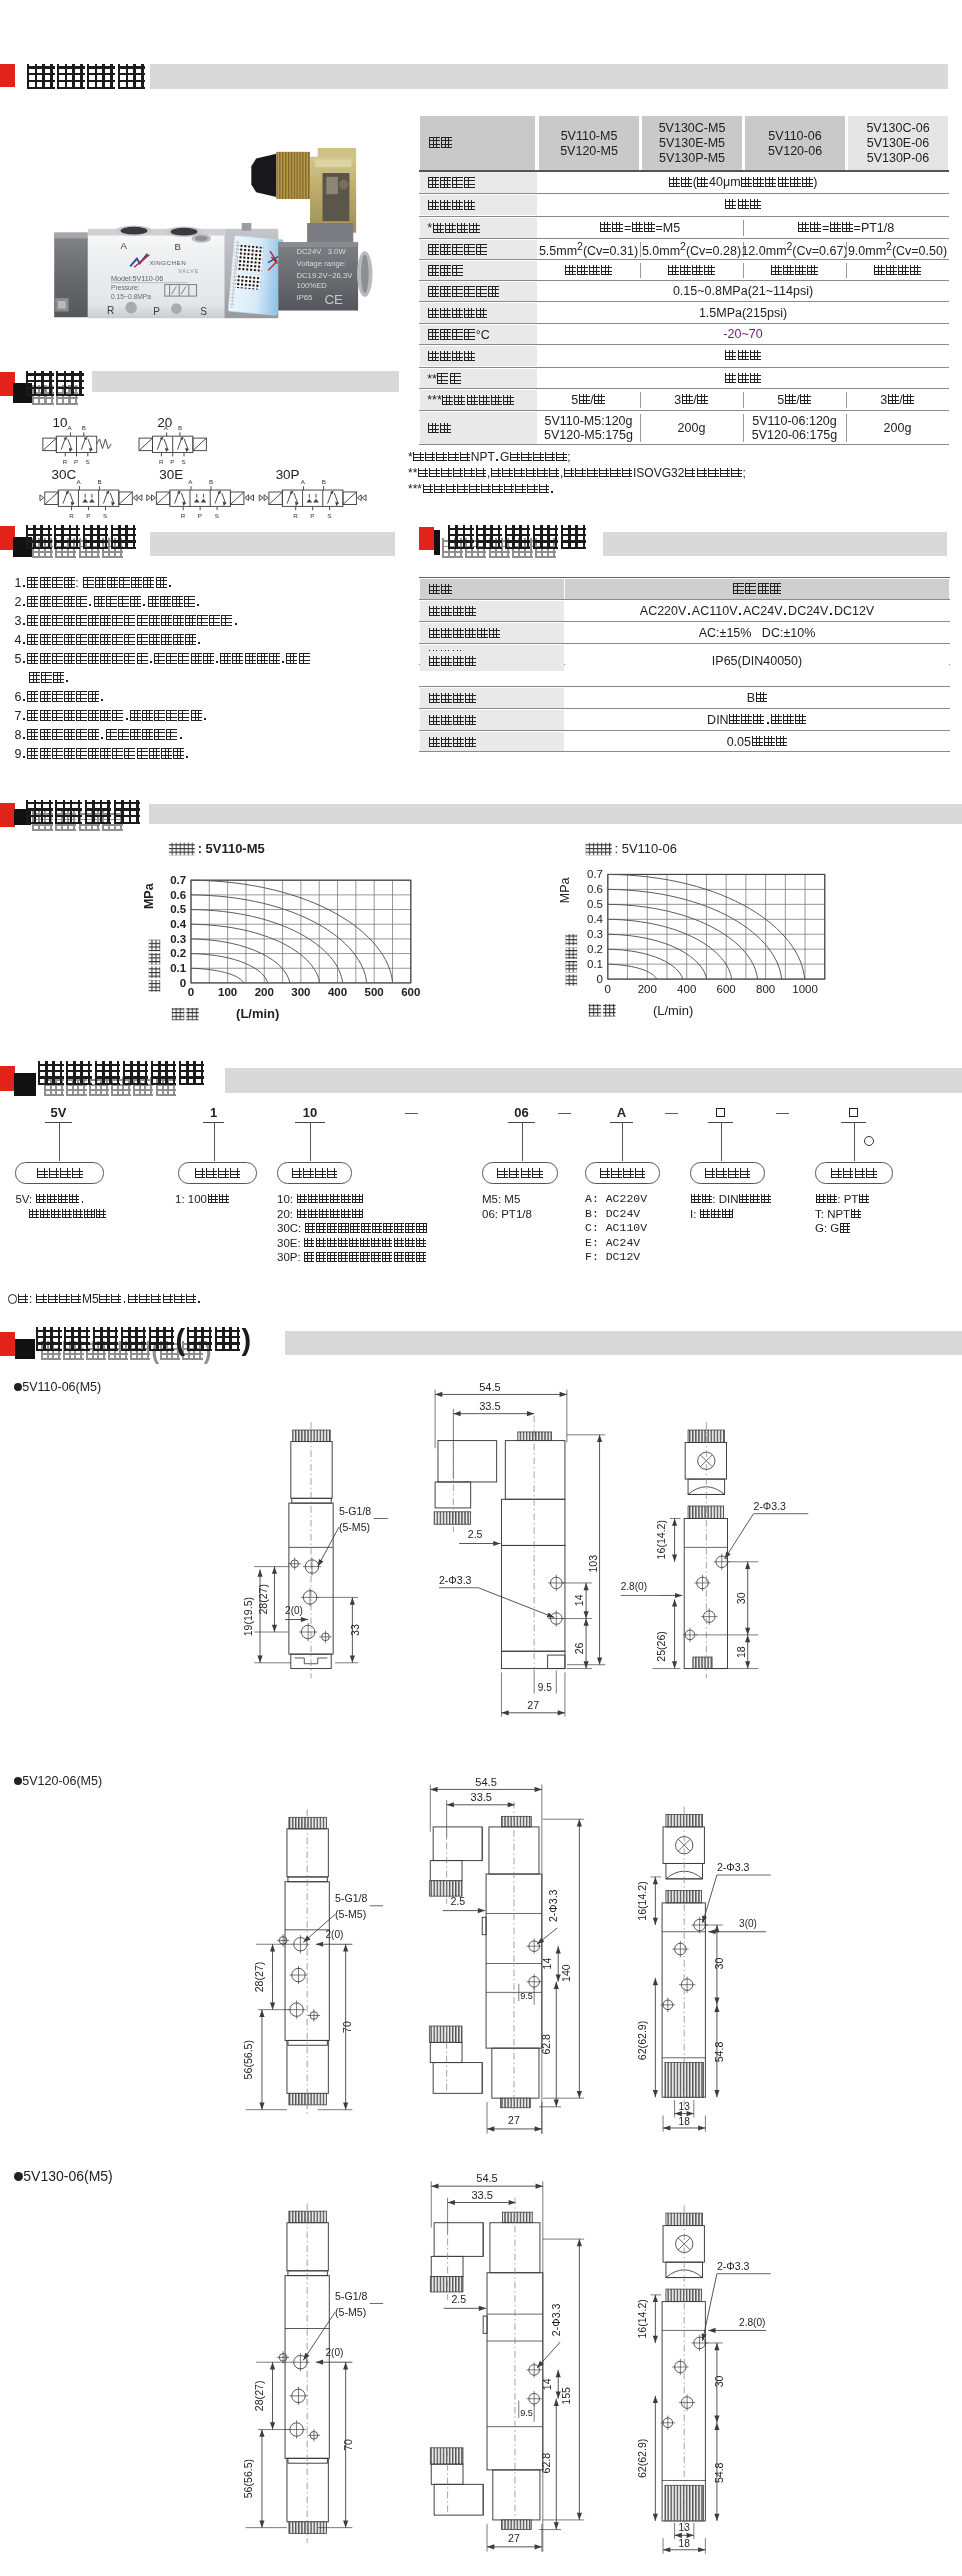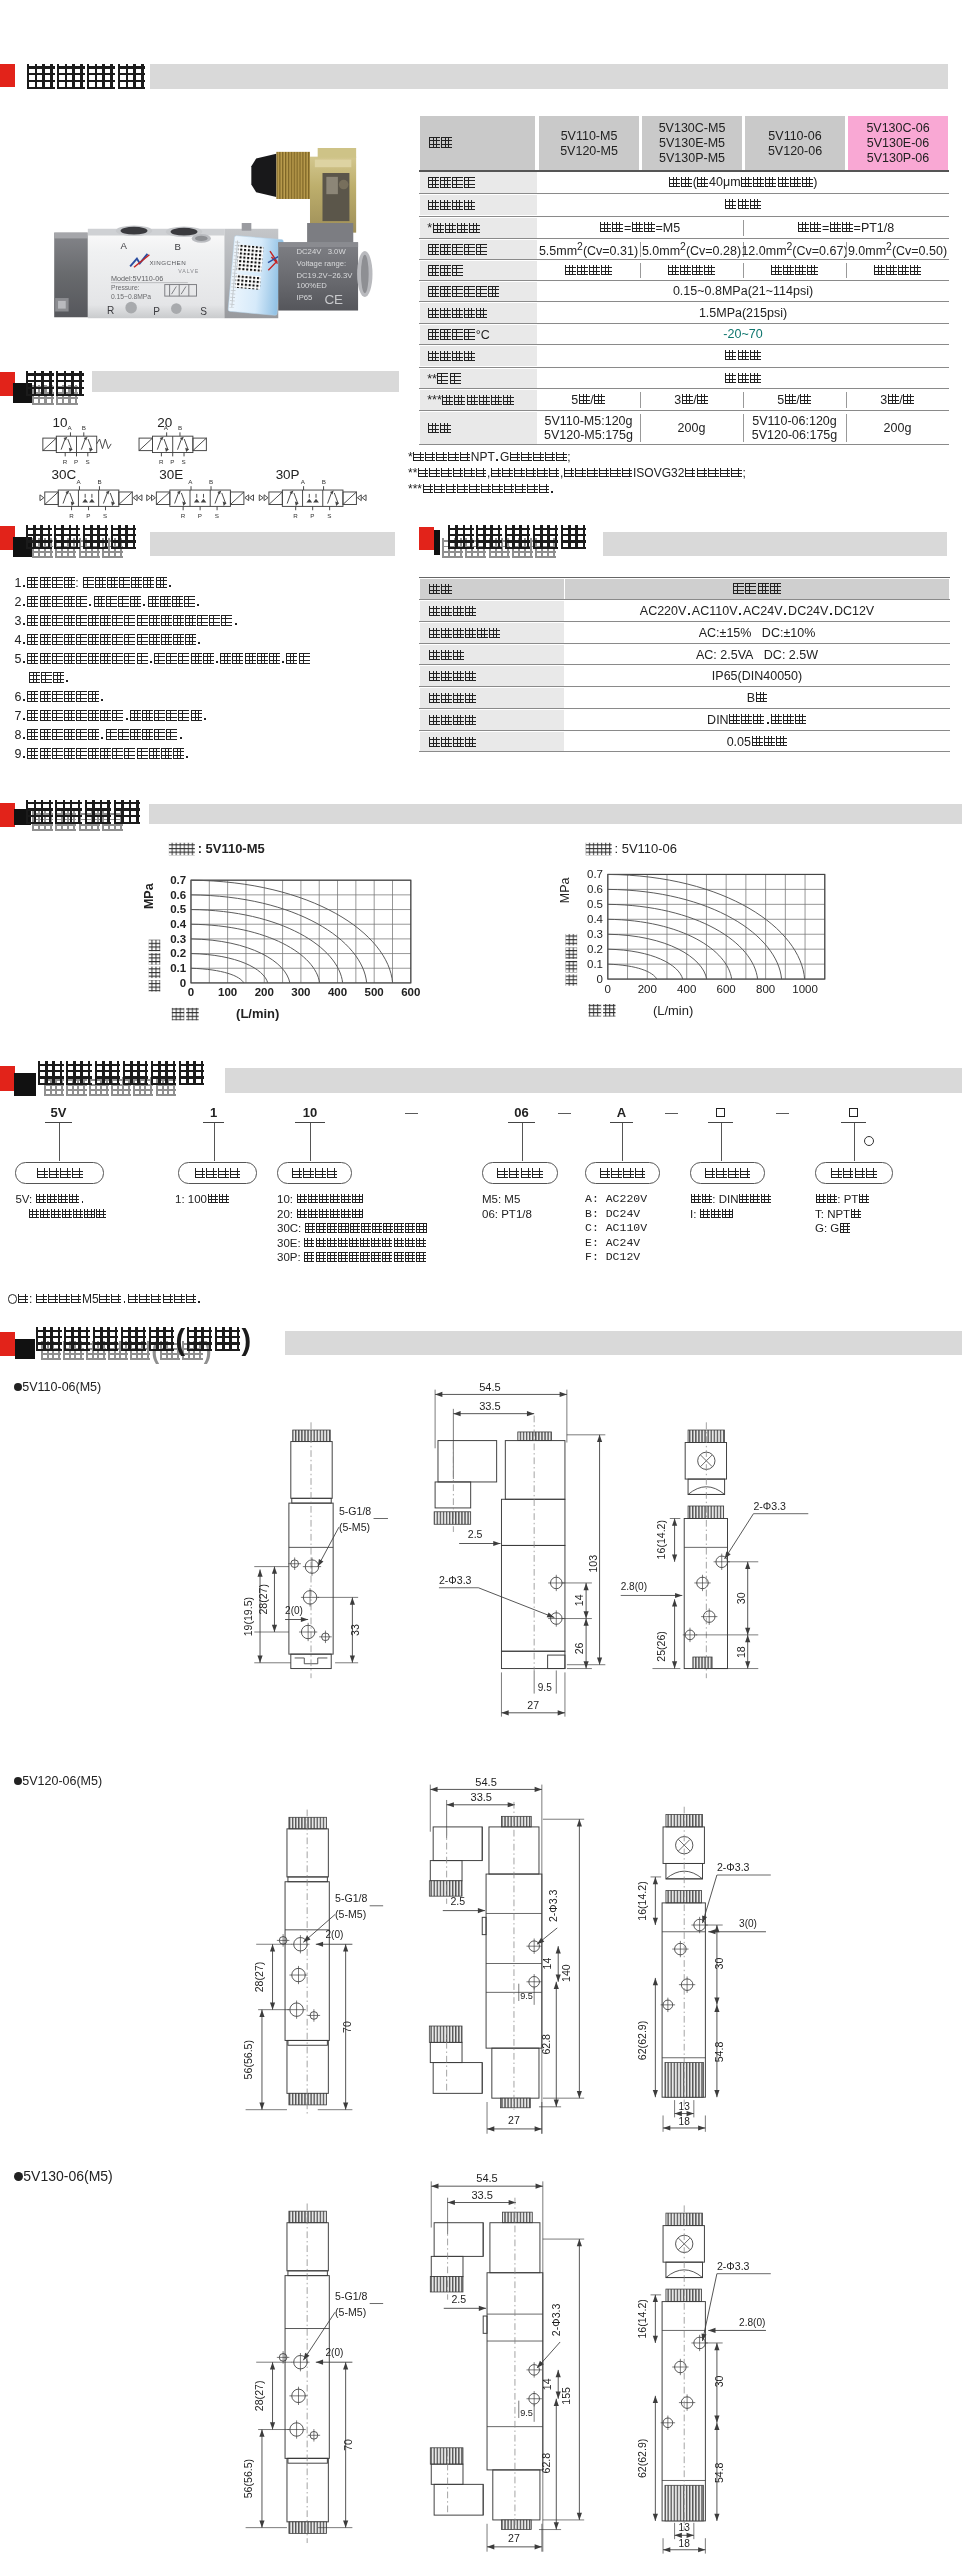--- a/index.html
+++ b/index.html
@@ -173,21 +173,21 @@
     </div>
     <div class="a" style="left:120px;top:0px;width:100px;height:55px;background:#c9c9c9;display:flex;align-items:center;justify-content:center;text-align:center;font-size:12.5px;color:#222;line-height:15px">
       <div>5V110-M5<br>5V120-M5</div>
     </div>
     <div class="a" style="left:223px;top:0px;width:100px;height:55px;background:#c9c9c9;display:flex;align-items:center;justify-content:center;text-align:center;font-size:12.5px;color:#222;line-height:15px">
       <div>5V130C-M5<br>5V130E-M5<br>5V130P-M5</div>
     </div>
     <div class="a" style="left:326px;top:0px;width:100px;height:55px;background:#c9c9c9;display:flex;align-items:center;justify-content:center;text-align:center;font-size:12.5px;color:#222;line-height:15px">
       <div>5V110-06<br>5V120-06</div>
     </div>
-    <div class="a" style="left:429px;top:0px;width:100px;height:55px;background:#f9a8d4;display:flex;align-items:center;justify-content:center;text-align:center;font-size:12.5px;color:#222;line-height:15px">
+    <div class="a" style="left:429px;top:0px;width:100px;height:55px;background:#e5e5e5;display:flex;align-items:center;justify-content:center;text-align:center;font-size:12.5px;color:#222;line-height:15px">
       <div>5V130C-06<br>5V130E-06<br>5V130P-06</div>
     </div>
   </div>
 <div class="a" style="left:419px;top:170px;width:530px;height:1.9px;background:#555;"></div>
 <div class="a" style="left:419px;top:171px;width:530px;height:23px;">
     <div class="a" style="left:0.5px;top:1px;width:117px;height:21px;background:#e9e9e9;display:flex;align-items:center;padding-left:7.7px;font-size:12.5px;color:#222">
       <i class="g"></i>
       <i class="g"></i>
       <i class="g"></i>
       <i class="g"></i>
@@ -290,21 +290,21 @@
       <i class="g"></i>
       <i class="g"></i>
     </div>
     <div class="a" style="left:118px;top:0px;width:412px;height:22px;display:flex;align-items:center;justify-content:center;text-align:center;font-size:12.5px;color:#222;line-height:14.4px">
       <div>1.5MPa(215psi)</div>
     </div>
   </div>
 <div class="a" style="left:419px;top:323px;width:530px;height:1px;background:#8a8a8a;"></div>
 <div class="a" style="left:419px;top:324px;width:530px;height:21px;">
     <div class="a" style="left:0.5px;top:1px;width:117px;height:19px;background:#e9e9e9;display:flex;align-items:center;padding-left:7.7px;font-size:12.5px;color:#222"><i class="g"></i><i class="g"></i><i class="g"></i><i class="g"></i> °C</div>
-    <div class="a" style="left:118px;top:0px;width:412px;height:21px;display:flex;align-items:center;justify-content:center;text-align:center;font-size:12.5px;color:#0f766e;line-height:14.4px">
+    <div class="a" style="left:118px;top:0px;width:412px;height:21px;display:flex;align-items:center;justify-content:center;text-align:center;font-size:12.5px;color:#701a75;line-height:14.4px">
       <div>-20~70</div>
     </div>
   </div>
 <div class="a" style="left:419px;top:344px;width:530px;height:1px;background:#8a8a8a;"></div>
 <div class="a" style="left:419px;top:345px;width:530px;height:22px;">
     <div class="a" style="left:0.5px;top:1px;width:117px;height:20px;background:#e9e9e9;display:flex;align-items:center;padding-left:7.7px;font-size:12.5px;color:#222">
       <i class="g"></i>
       <i class="g"></i>
       <i class="g"></i>
       <i class="g"></i>
@@ -546,21 +546,21 @@
     <div class="a" style="left:0.5px;top:1px;width:144px;height:20px;background:#e9e9e9;display:flex;align-items:center;padding-left:8.7px;font-size:12.5px;color:#222">
       <i class="g"></i>
       <i class="g"></i>
       <i class="g"></i>
     </div>
     <div class="a" style="left:146px;top:0px;width:384px;height:21px;background:#fff;display:flex;align-items:center;justify-content:center;font-size:12.5px;color:#222">
       <div>AC: 2.5VA&nbsp;&nbsp;&nbsp;DC: 2.5W</div>
     </div>
   </div>
 <div class="a" style="left:419px;top:664px;width:531px;height:1px;background:#8a8a8a;"></div>
-<div class="a" style="left:419px;top:665px;width:531px;height:22px;text-align:center;">
+<div class="a" style="left:419px;top:650px;width:531px;height:22px;text-align:center;">
     <div class="a" style="left:0.5px;top:1px;width:144px;height:20px;background:#e9e9e9;display:flex;align-items:center;padding-left:8.7px;font-size:12.5px;color:#222">
       <i class="g"></i>
       <i class="g"></i>
       <i class="g"></i>
       <i class="g"></i>
     </div>
     <div class="a" style="left:146px;top:0px;width:384px;height:21px;background:#fff;display:flex;align-items:center;justify-content:center;font-size:12.5px;color:#222">
       <div>IP65(DIN40050)</div>
     </div>
   </div>

